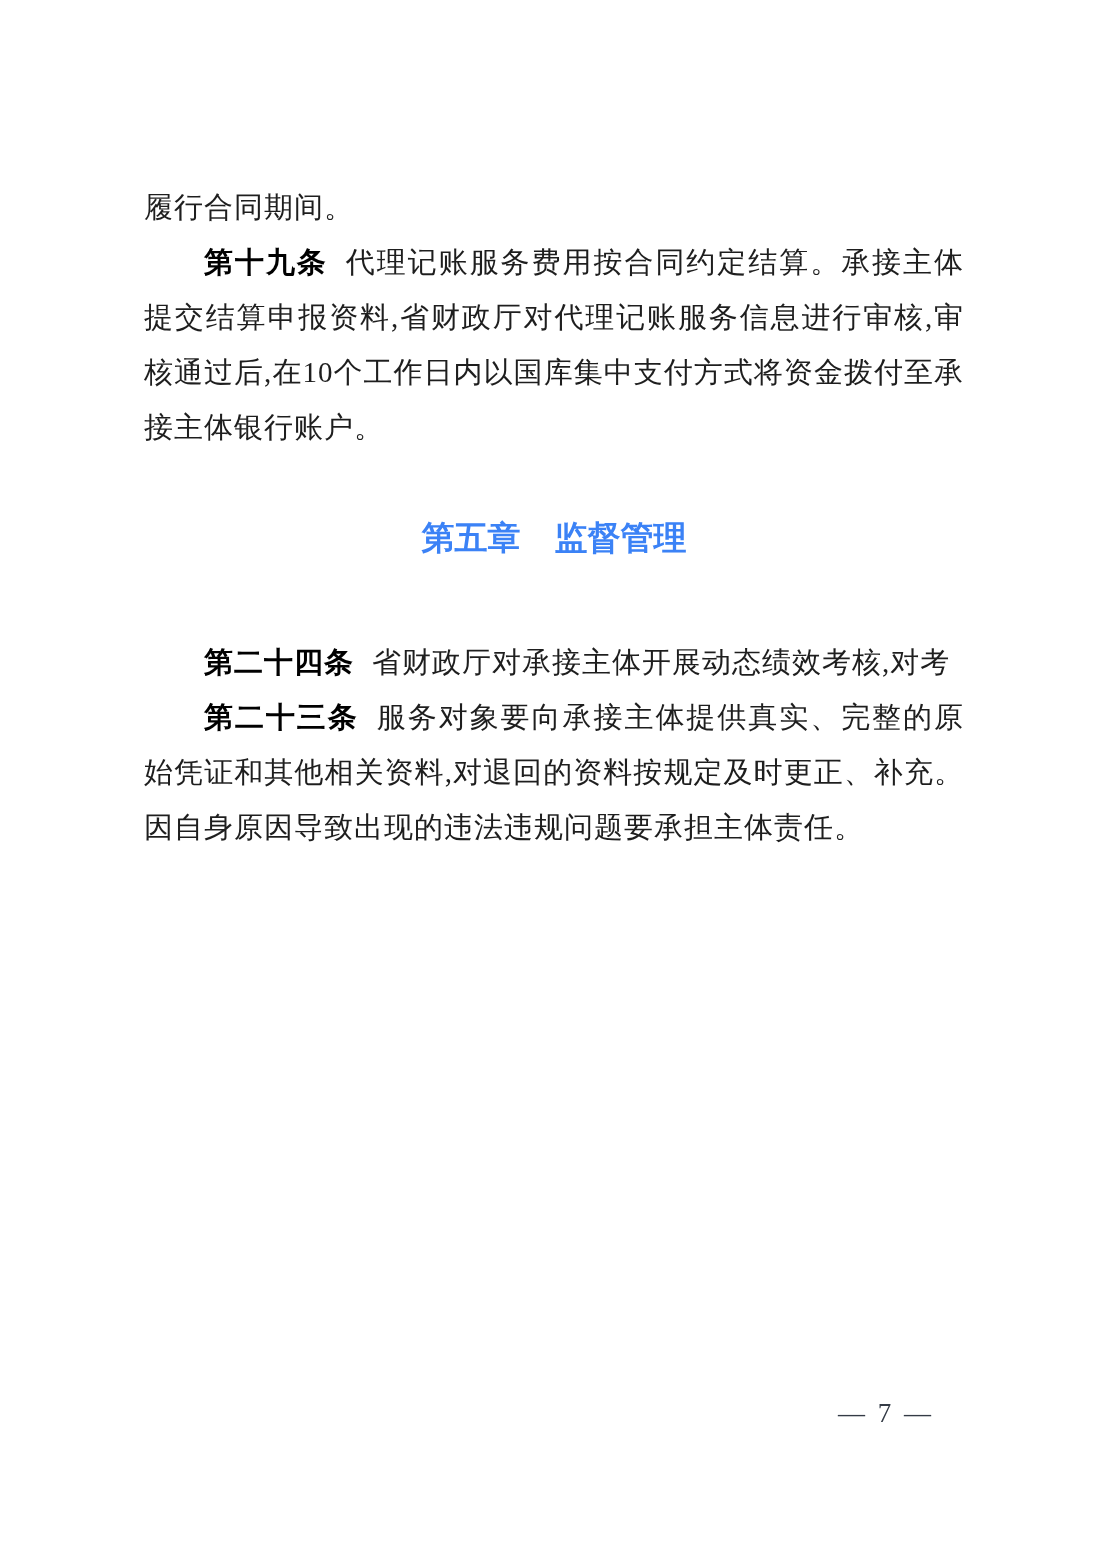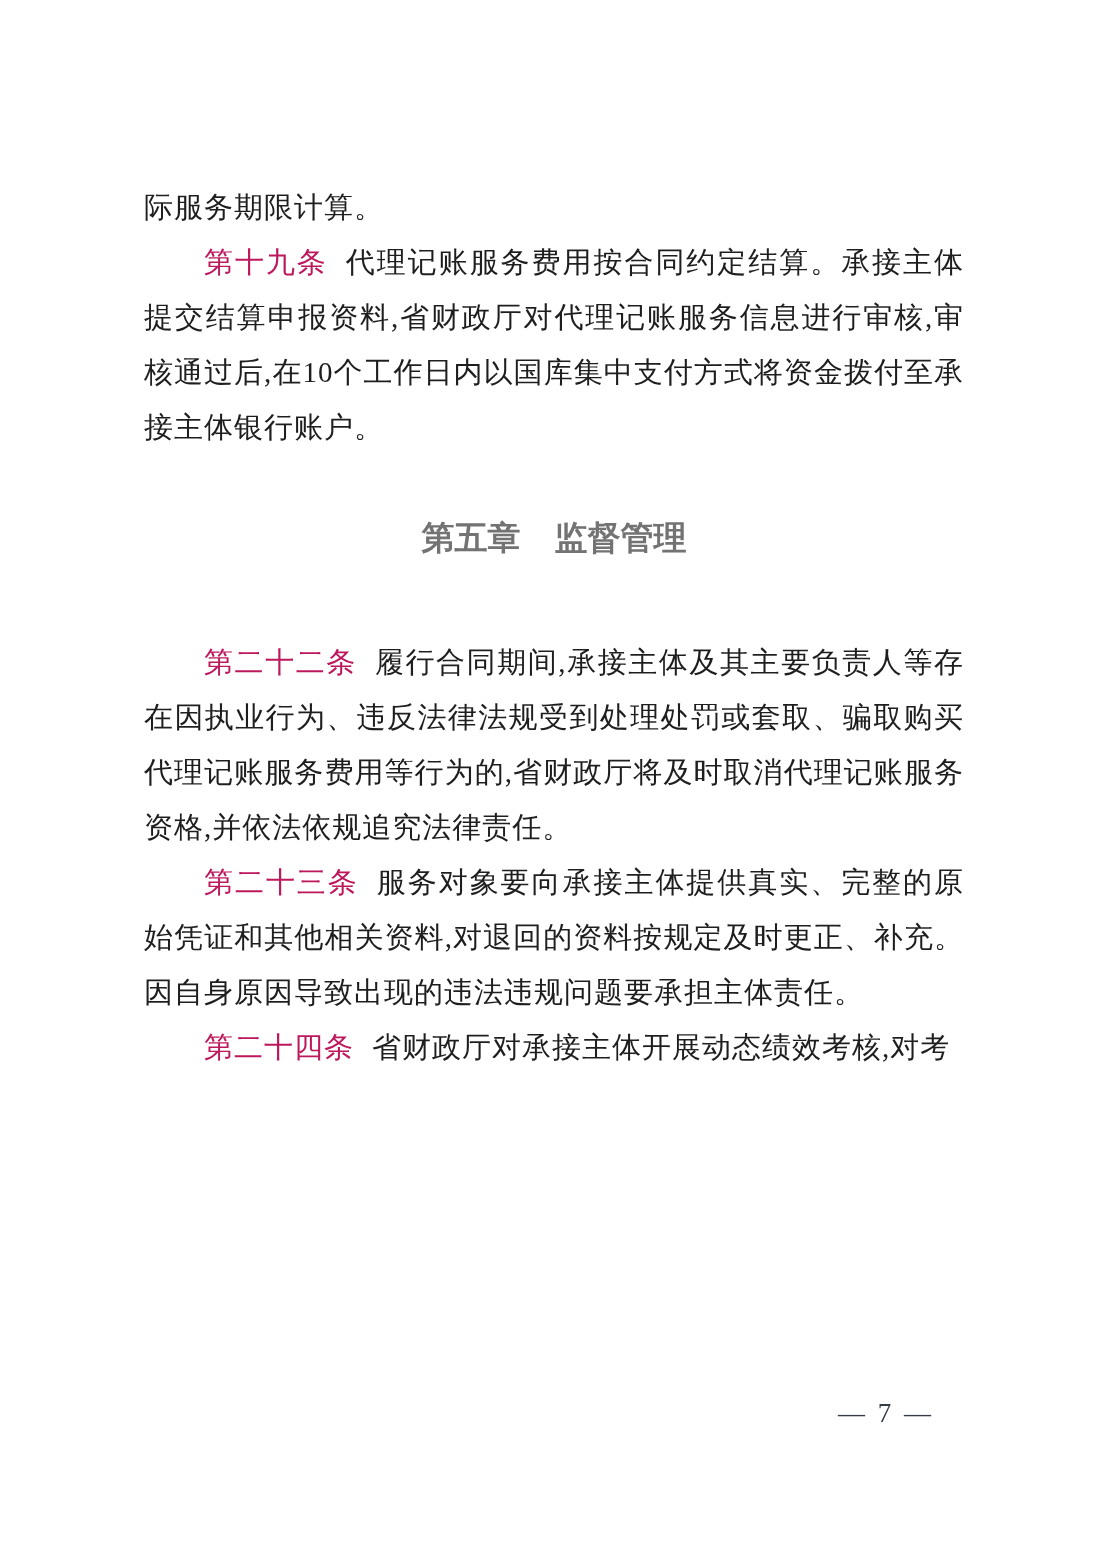--- a/index.html
+++ b/index.html
@@ -28,72 +28,69 @@
     line-height: 55px;
     letter-spacing: 1px;
     text-align: justify;
     color: #1e1e1e;
   }
   p.indent {
     text-indent: 60px;
   }
   .art-num {
     font-family: "Liberation Sans", "DejaVu Sans", sans-serif;
-    font-weight: normal;
-    color: #be185d;
+    font-weight: bold;
+    color: #000000;
     padding-right: 18px;
   }
   h2.chapter-heading {
     margin: 55px 0 70px 0;
     text-align: center;
     font-family: "Liberation Sans", "DejaVu Sans", sans-serif;
     font-weight: bold;
     font-size: 33px;
     line-height: 55px;
-    color: #737373;
+    color: #3b82f6;
   }
   .chapter-title-gap {
     margin-left: 34px;
   }
   .page-number {
     position: absolute;
     top: 1398px;
     right: 168px;
     font-size: 27px;
     letter-spacing: 3px;
     color: #343b46;
     font-family: "Liberation Serif", "DejaVu Serif", serif;
   }
 </style>
 </head>
 <body>
 
 <div class="page">
   <div class="content">
 
-    <p class="body-para">际服务期限计算。</p>
+    <p class="body-para">履行合同期间。</p>
 
     <p class="body-para indent">
       <span class="art-num">第十九条</span><span>代理记账服务费用按合同约定结算。承接主体提交结算申报资料,省财政厅对代理记账服务信息进行审核,审核通过后,在10个工作日内以国库集中支付方式将资金拨付至承接主体银行账户。</span>
     </p>
 
 
     <h2 class="chapter-heading">
       <span>第五章</span><span class="chapter-title-gap">监督管理</span>
     </h2>
 
 
+
     <p class="body-para indent">
-      <span class="art-num">第二十二条</span><span>履行合同期间,承接主体及其主要负责人等存在因执业行为、违反法律法规受到处理处罚或套取、骗取购买代理记账服务费用等行为的,省财政厅将及时取消代理记账服务资格,并依法依规追究法律责任。</span>
+      <span class="art-num">第二十四条</span><span>省财政厅对承接主体开展动态绩效考核,对考</span>
     </p>
 
     <p class="body-para indent">
       <span class="art-num">第二十三条</span><span>服务对象要向承接主体提供真实、完整的原始凭证和其他相关资料,对退回的资料按规定及时更正、补充。因自身原因导致出现的违法违规问题要承担主体责任。</span>
-    </p>
-
-    <p class="body-para indent">
-      <span class="art-num">第二十四条</span><span>省财政厅对承接主体开展动态绩效考核,对考</span>
     </p>
 
   </div>
 
   <div class="page-number">— 7 —</div>
 </div>
 
 </body></html>

